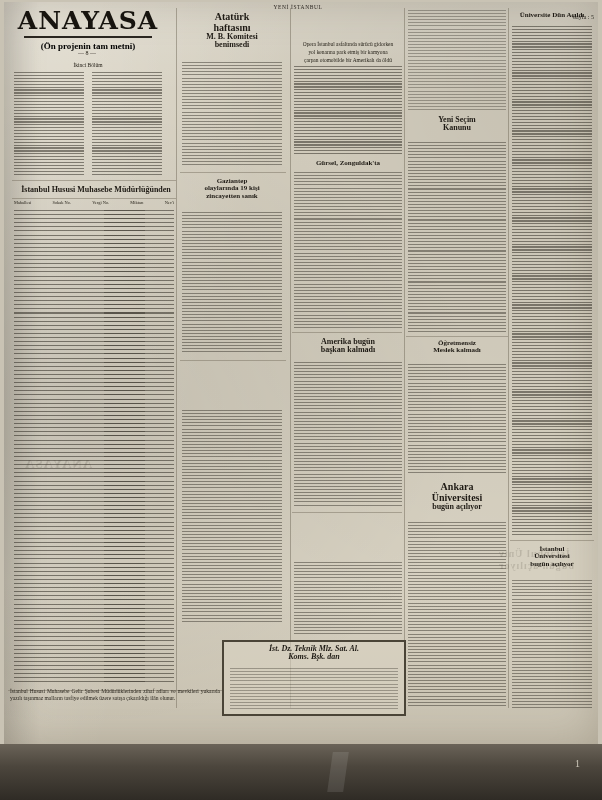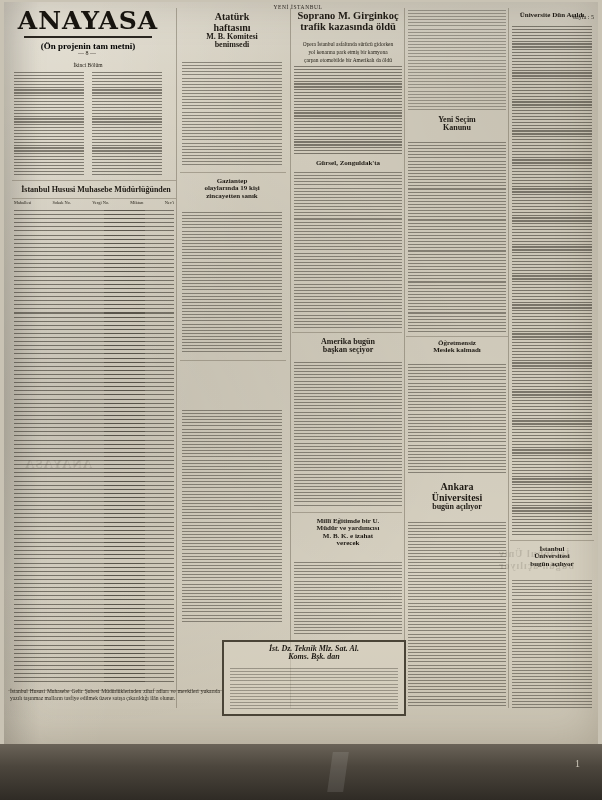--- a/index.html
+++ b/index.html
@@ -174,48 +174,38 @@
 
   <div class="rule-h" style="left:180px;top:360px;width:106px;"></div>
   <div class="col body" style="left:182px;top:410px;width:100px;height:212px;"></div>
 
   <div class="col boxed2" style="left:222px;top:640px;width:180px;height:72px;background:rgba(216,210,194,.6);">
     <div class="hd sm" style="margin-top:3px;">İst. Dz. Teknik Mlz. Sat. Al.</div>
     <div class="hd sm">Koms. Bşk. dan</div>
     <div class="body light" style="position:absolute;left:6px;top:26px;width:168px;height:42px;"></div>
   </div>
 
-  <div class="col hd" style="left:294px;top:10px;width:108px;font-size:10.5px;">
-    <div>Soprano M. Girginkoç</div>
-    <div>trafik kazasında öldü</div>
-  </div>
   <div class="col" style="left:294px;top:40px;width:108px;font-size:5.4px;text-align:center;line-height:1.5;">
     <div>Opera İstanbul asfaltında sürücü gidorken</div>
     <div>yol kenarına park etmiş bir kamyona</div>
     <div>çarpan otomobilde  bir Amerikalı da öldü</div>
   </div>
   <div class="col body dense" style="left:294px;top:66px;width:108px;height:90px;"></div>
 
   <div class="col hd xs" style="left:294px;top:160px;width:108px;">Gürsel, Zonguldak'ta</div>
   <div class="col body" style="left:294px;top:172px;width:108px;height:156px;"></div>
 
   <div class="rule-h" style="left:292px;top:332px;width:110px;"></div>
   <div class="col hd sm" style="left:294px;top:338px;width:108px;">
     <div>Amerika bugün</div>
-    <div>başkan seçiyor</div>
+    <div>başkan kalmadı</div>
   </div>
   <div class="col body" style="left:294px;top:362px;width:108px;height:146px;"></div>
 
   <div class="rule-h" style="left:292px;top:512px;width:110px;"></div>
-  <div class="col hd xs" style="left:294px;top:518px;width:108px;">
-    <div>Millî Eğitimde bir U.</div>
-    <div>Müdür ve yardımcısı</div>
-    <div>M. B. K. e izahat</div>
-    <div>verecek</div>
-  </div>
   <div class="col body" style="left:294px;top:562px;width:108px;height:72px;"></div>
 
   <div class="col body light" style="left:408px;top:10px;width:98px;height:100px;"></div>
   <div class="col hd sm" style="left:408px;top:116px;width:98px;">
     <div>Yeni Seçim</div>
     <div>Kanunu</div>
   </div>
   <div class="col body" style="left:408px;top:142px;width:98px;height:190px;"></div>
 
   <div class="rule-h" style="left:406px;top:336px;width:102px;"></div>

